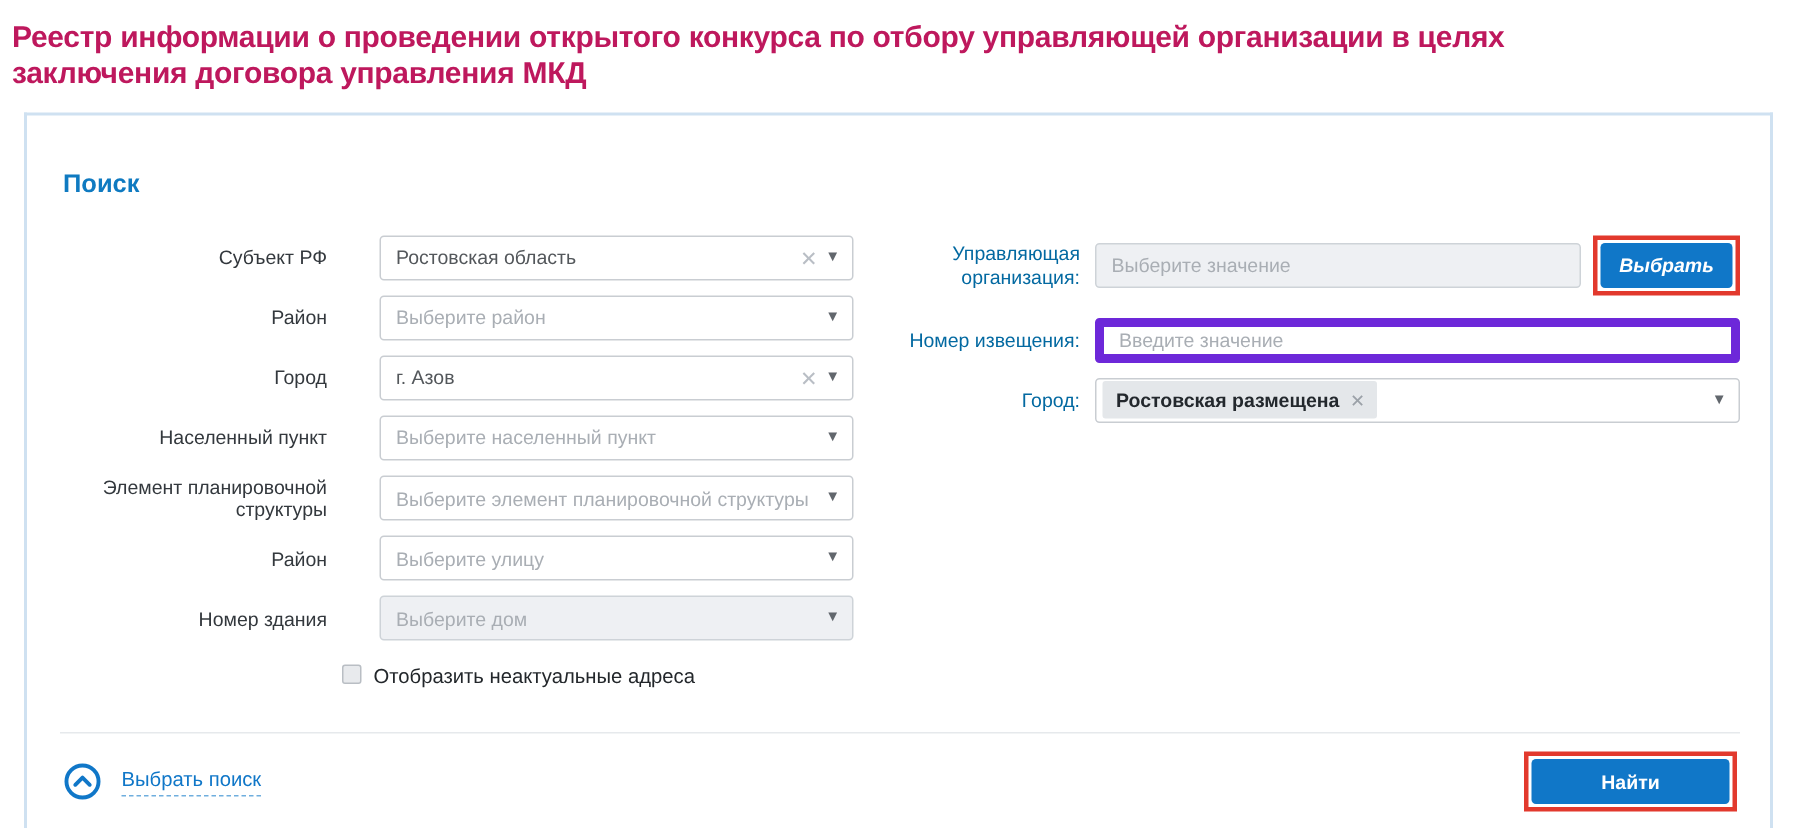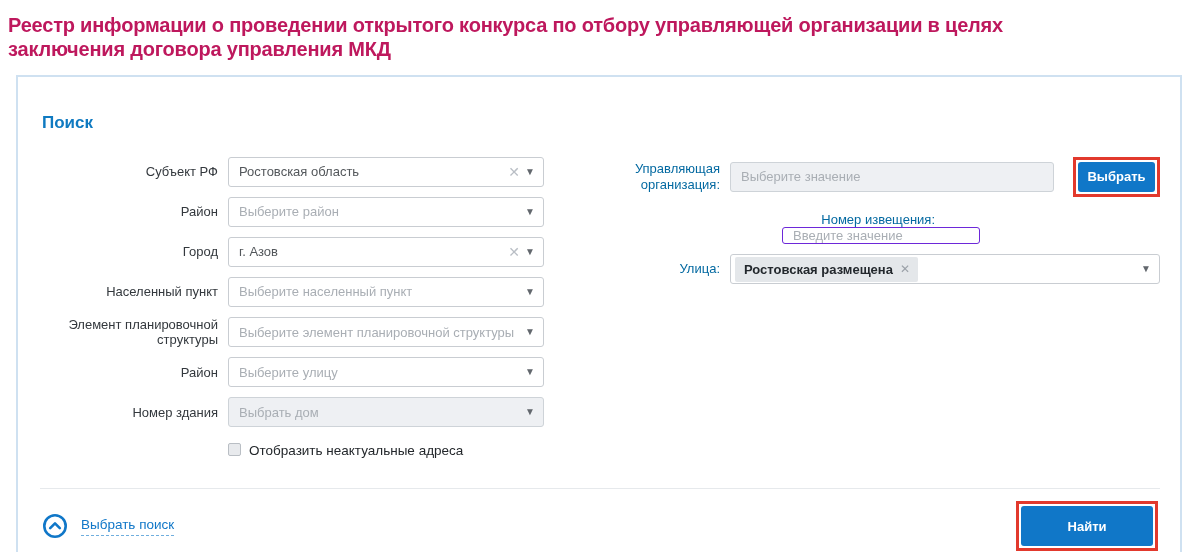--- a/index.html
+++ b/index.html
@@ -23,21 +23,21 @@
 
   .search-header {
     font-size:17px; font-weight:700; color:#0f7ac1;
     margin:4px 0 24px 2px;
   }
 
   .cols { display:flex; justify-content:space-between; }
   .col-left  { width:544px; }
   .col-right { width:558px; padding-top:0; }
 
-  .row { display:flex; align-items:center; margin-bottom:10px; }
+  .row { display:flex; align-items:center; margin-bottom:10px;gap:25px; }
   .row-r { display:flex; align-items:center; margin-bottom:15px; }
 
   .lbl {
     width:178px; margin-right:10px; text-align:right;
     font-size:13px; color:#33383d; line-height:1.18;
   }
   .lbl-r {
     width:118px; margin-right:10px; text-align:right;
     font-size:13px; color:#0369a1; line-height:1.18;
   }
@@ -65,25 +65,25 @@
   .org-field { width:324px; }
   .red-frame {
     border:3px solid #e2392d; padding:2px; margin-left:auto; display:inline-block;
     background:transparent;
   }
   .btn {
     background:#1077c8; color:#ffffff; border:none; border-radius:3px;
     font-size:13px; font-weight:700; cursor:pointer;
     font-family:"Liberation Sans","DejaVu Sans",sans-serif;
   }
-  .btn-select { width:77px; height:30px; }
-  .btn-find   { width:132px; height:40px; }
+  .btn-select { width:88px; height:30px;font-style:italic; }
+  .btn-find   { width:132px; height:30px; }
 
   .input {
-    flex:1; height:30px; border:1px solid #6d28d9; border-radius:3px;
+    flex:1; height:30px; border:6px solid #6d28d9; border-radius:3px;
     padding:0 10px; font-size:13px; color:#53575b;
     font-family:"Liberation Sans","DejaVu Sans",sans-serif;
   }
   .input::placeholder { color:#a9aeb4; }
 
   .status-field { flex:1; padding-left:4px; }
   .chip {
     display:inline-flex; align-items:center; background:#e4e7ea; border-radius:2px;
     padding:5px 8px 5px 9px; margin-right:auto;
   }
@@ -161,21 +161,21 @@
         <div class="lbl">Район</div>
         <div class="field w-left">
           <span class="txt ph">Выберите улицу</span>
           <span class="arr">▼</span>
         </div>
       </div>
 
       <div class="row">
         <div class="lbl">Номер здания</div>
         <div class="field w-left disabled">
-          <span class="txt ph">Выбрать дом</span>
+          <span class="txt ph">Выберите дом</span>
           <span class="arr">▼</span>
         </div>
       </div>
 
       <div class="chk-row">
         <input type="checkbox" class="chk" style="">
         <span class="chk-lbl">Отобразить неактуальные адреса</span>
       </div>
     </div>
 
@@ -184,27 +184,27 @@
       <div class="row-r">
         <div class="lbl-r">Управляющая организация:</div>
         <div class="field org-field disabled">
           <span class="txt ph">Выберите значение</span>
         </div>
         <div class="red-frame">
           <button class="btn btn-select">Выбрать</button>
         </div>
       </div>
 
-      <div class="row-r" style="margin-bottom:10px;flex-direction:column;">
+      <div class="row-r" style="margin-bottom:10px;">
         <div class="lbl-r">Номер извещения:</div>
         <input class="input" placeholder="Введите значение" style="">
       </div>
 
       <div class="row-r">
-        <div class="lbl-r">Улица:</div>
+        <div class="lbl-r">Город:</div>
         <div class="field status-field">
           <span class="chip">
             <span class="chip-txt">Ростовская размещена</span>
             <span class="chip-x">✕</span>
           </span>
           <span class="arr">▼</span>
         </div>
       </div>
     </div>
   </div>

